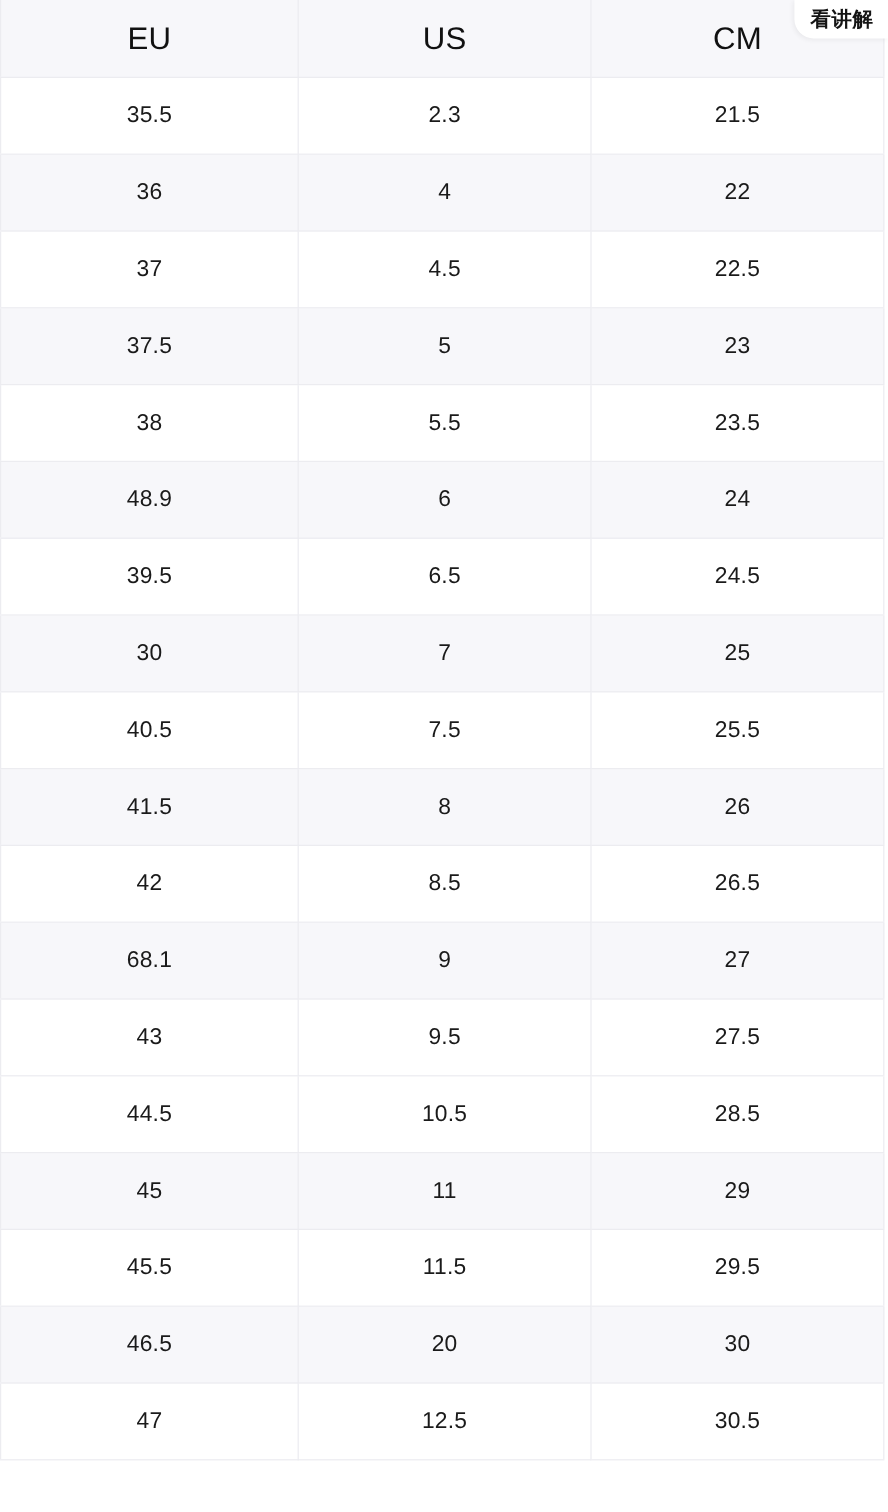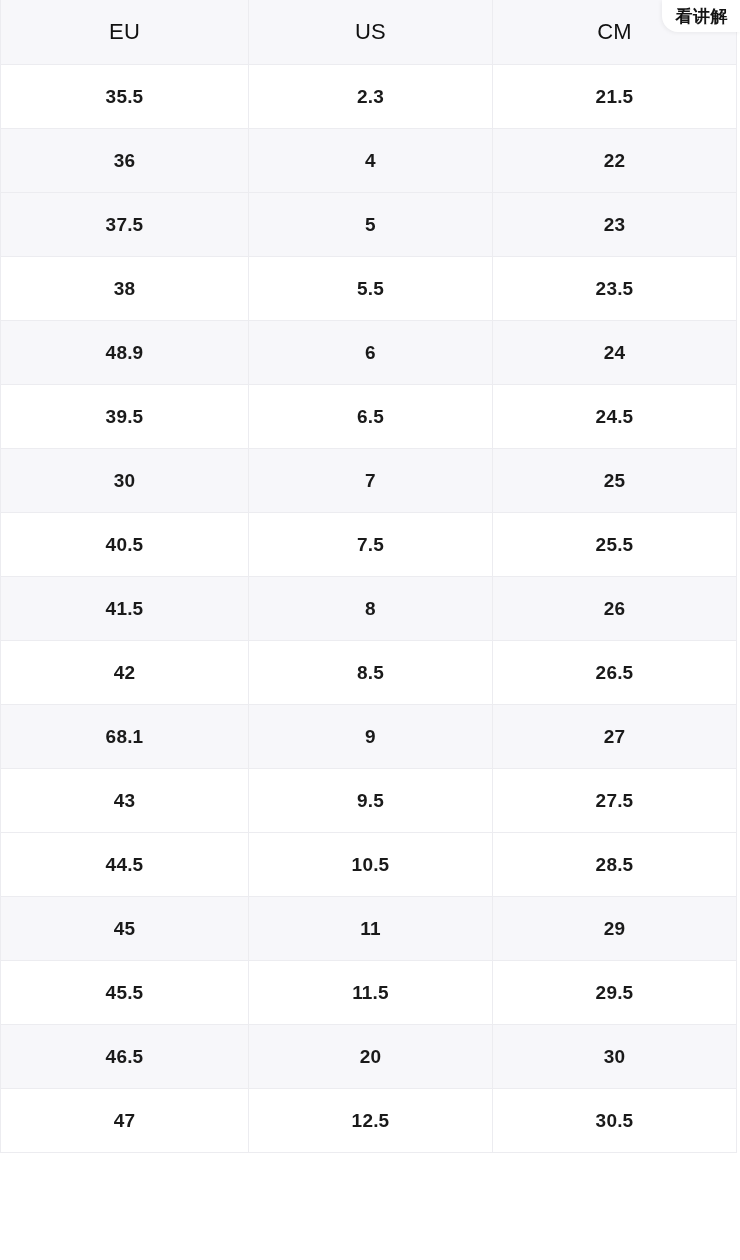--- a/index.html
+++ b/index.html
@@ -47,30 +47,29 @@
   }
 
   .size-table th:last-child,
   .size-table td:last-child {
     border-right: none;
   }
 
   .size-table thead th {
     height: 64px;
     background: #f7f7fa;
-    font-size: 22px;
+    font-size: 26px;
     line-height: 64px;
     color: #111111;
   }
 
   .size-table tbody td {
     height: 63px;
     line-height: 63px;
     font-size: 19px;
-    font-weight: bold;
   }
 
   .size-table tbody tr.row-odd  td { background: #ffffff; }
   .size-table tbody tr.row-even td { background: #f7f7fa; }
 
   
   .explain-badge {
     position: absolute;
     top: 0;
     right: 0;
@@ -114,20 +113,25 @@
         <tr class="row-odd">
           <td>35.5</td>
           <td>2.3</td>
           <td>21.5</td>
         </tr>
         <tr class="row-even">
           <td>36</td>
           <td>4</td>
           <td>22</td>
         </tr>
+        <tr class="row-odd">
+          <td>37</td>
+          <td>4.5</td>
+          <td>22.5</td>
+        </tr>
         <tr class="row-even">
           <td>37.5</td>
           <td>5</td>
           <td>23</td>
         </tr>
         <tr class="row-odd">
           <td>38</td>
           <td>5.5</td>
           <td>23.5</td>
         </tr>

